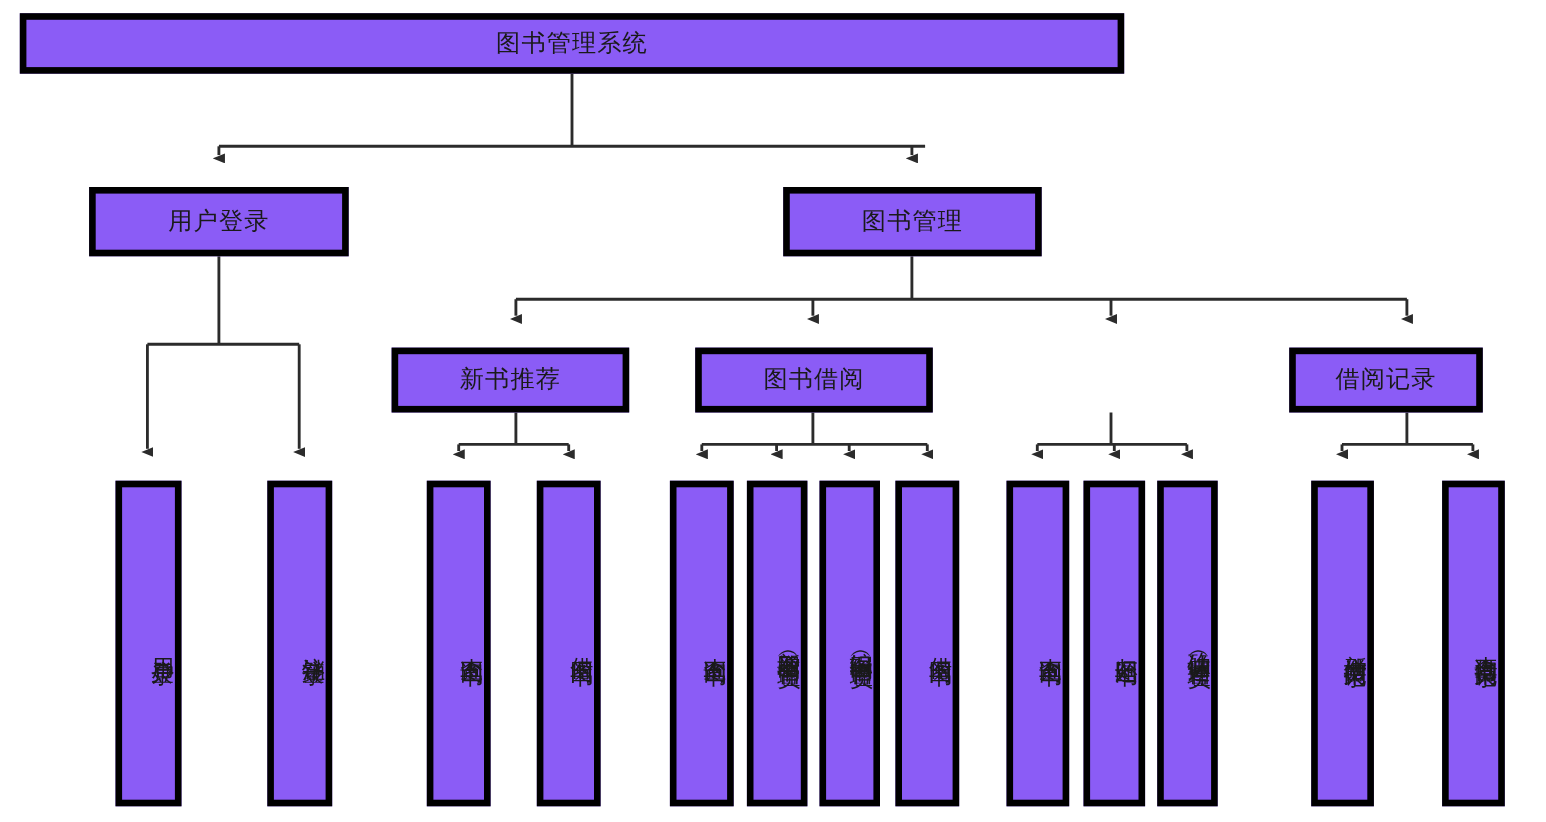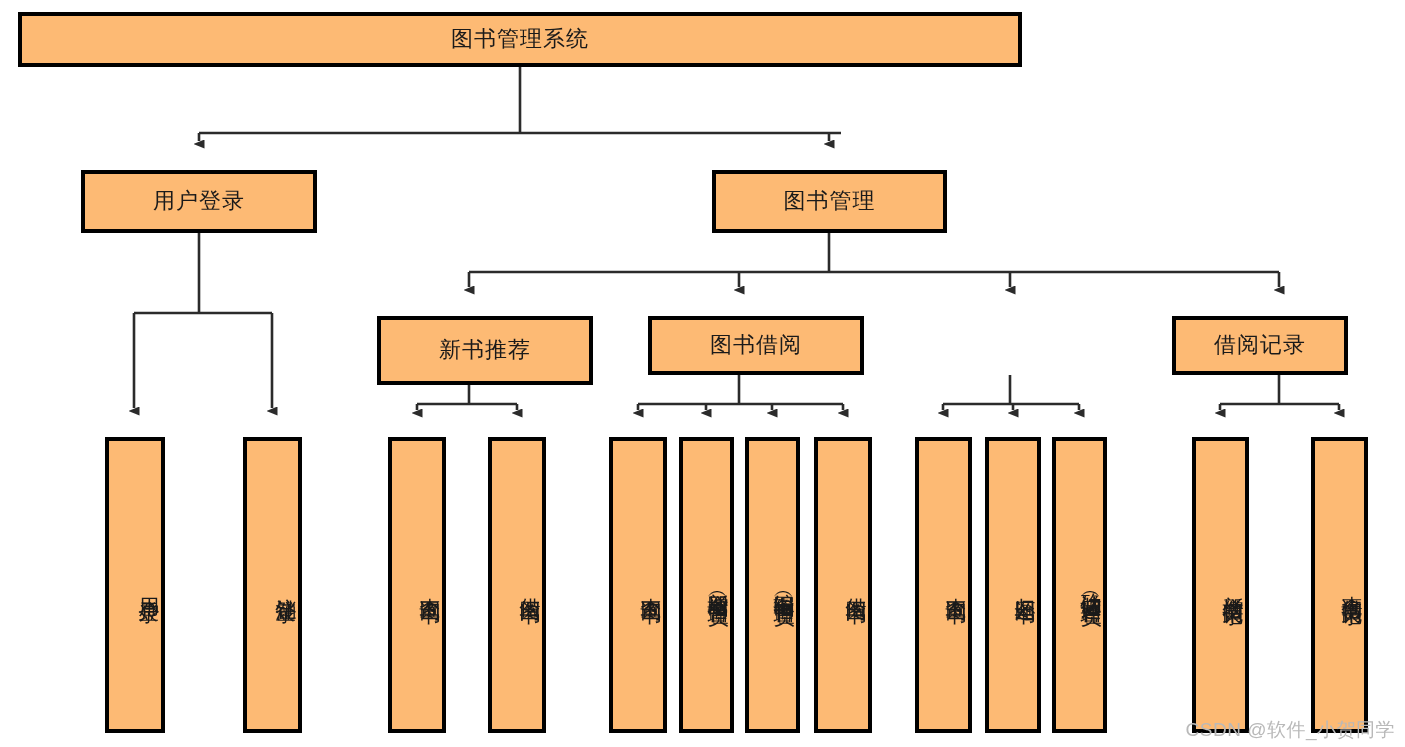--- a/index.html
+++ b/index.html
@@ -13,22 +13,22 @@
   #canvas {
     position: relative;
     width: 1405px;
     height: 747px;
     background: #ffffff;
     overflow: hidden;
   }
   .node {
     position: absolute;
     box-sizing: border-box;
-    border: 4px solid #000000;
-    background: #fdba74;
+    border: 6px solid #000000;
+    background: #8b5cf6;
     display: flex;
     align-items: center;
     justify-content: center;
     color: #1a1a1a;
   }
   .node.horiz {
     font-size: 22px;
     letter-spacing: 1px;
     line-height: 1.2;
   }
@@ -126,24 +126,24 @@
     <span>图书管理系统</span>
   </div>
 
   <div class="node horiz" style="left:81px; top:170px; width:236px; height:63px;">
     <span>用户登录</span>
   </div>
   <div class="node horiz" style="left:712px; top:170px; width:235px; height:63px;">
     <span>图书管理</span>
   </div>
 
-  <div class="node horiz" style="left:377px; top:316px; width:216px; height:69px;">
+  <div class="node horiz" style="left:356px; top:316px; width:216px; height:59px;">
     <span>新书推荐</span>
   </div>
-  <div class="node horiz" style="left:632px; top:316px; width:216px; height:59px;margin-left:16px;">
+  <div class="node horiz" style="left:632px; top:316px; width:216px; height:59px;">
     <span>图书借阅</span>
   </div>
   <div class="node horiz" style="left:1172px; top:316px; width:176px; height:59px;">
     <span>借阅记录</span>
   </div>
 
   <div class="node vert" style="left:105px; top:437px; width:60px; height:296px;">
     <span class="vtext">用户登录</span>
   </div>
   <div class="node vert" style="left:243px; top:437px; width:59px; height:296px;">
@@ -176,15 +176,14 @@
   <div class="node vert" style="left:1052px; top:437px; width:55px; height:296px;">
     <span class="vtext">确认归还（管理员）</span>
   </div>
   <div class="node vert" style="left:1192px; top:437px; width:57px; height:296px;">
     <span class="vtext">新增借阅记录</span>
   </div>
   <div class="node vert" style="left:1311px; top:437px; width:57px; height:296px;">
     <span class="vtext">查询借阅记录</span>
   </div>
 
-  <div class="watermark">CSDN @软件_小贺同学</div>
 
 </div>
 
 </body></html>

